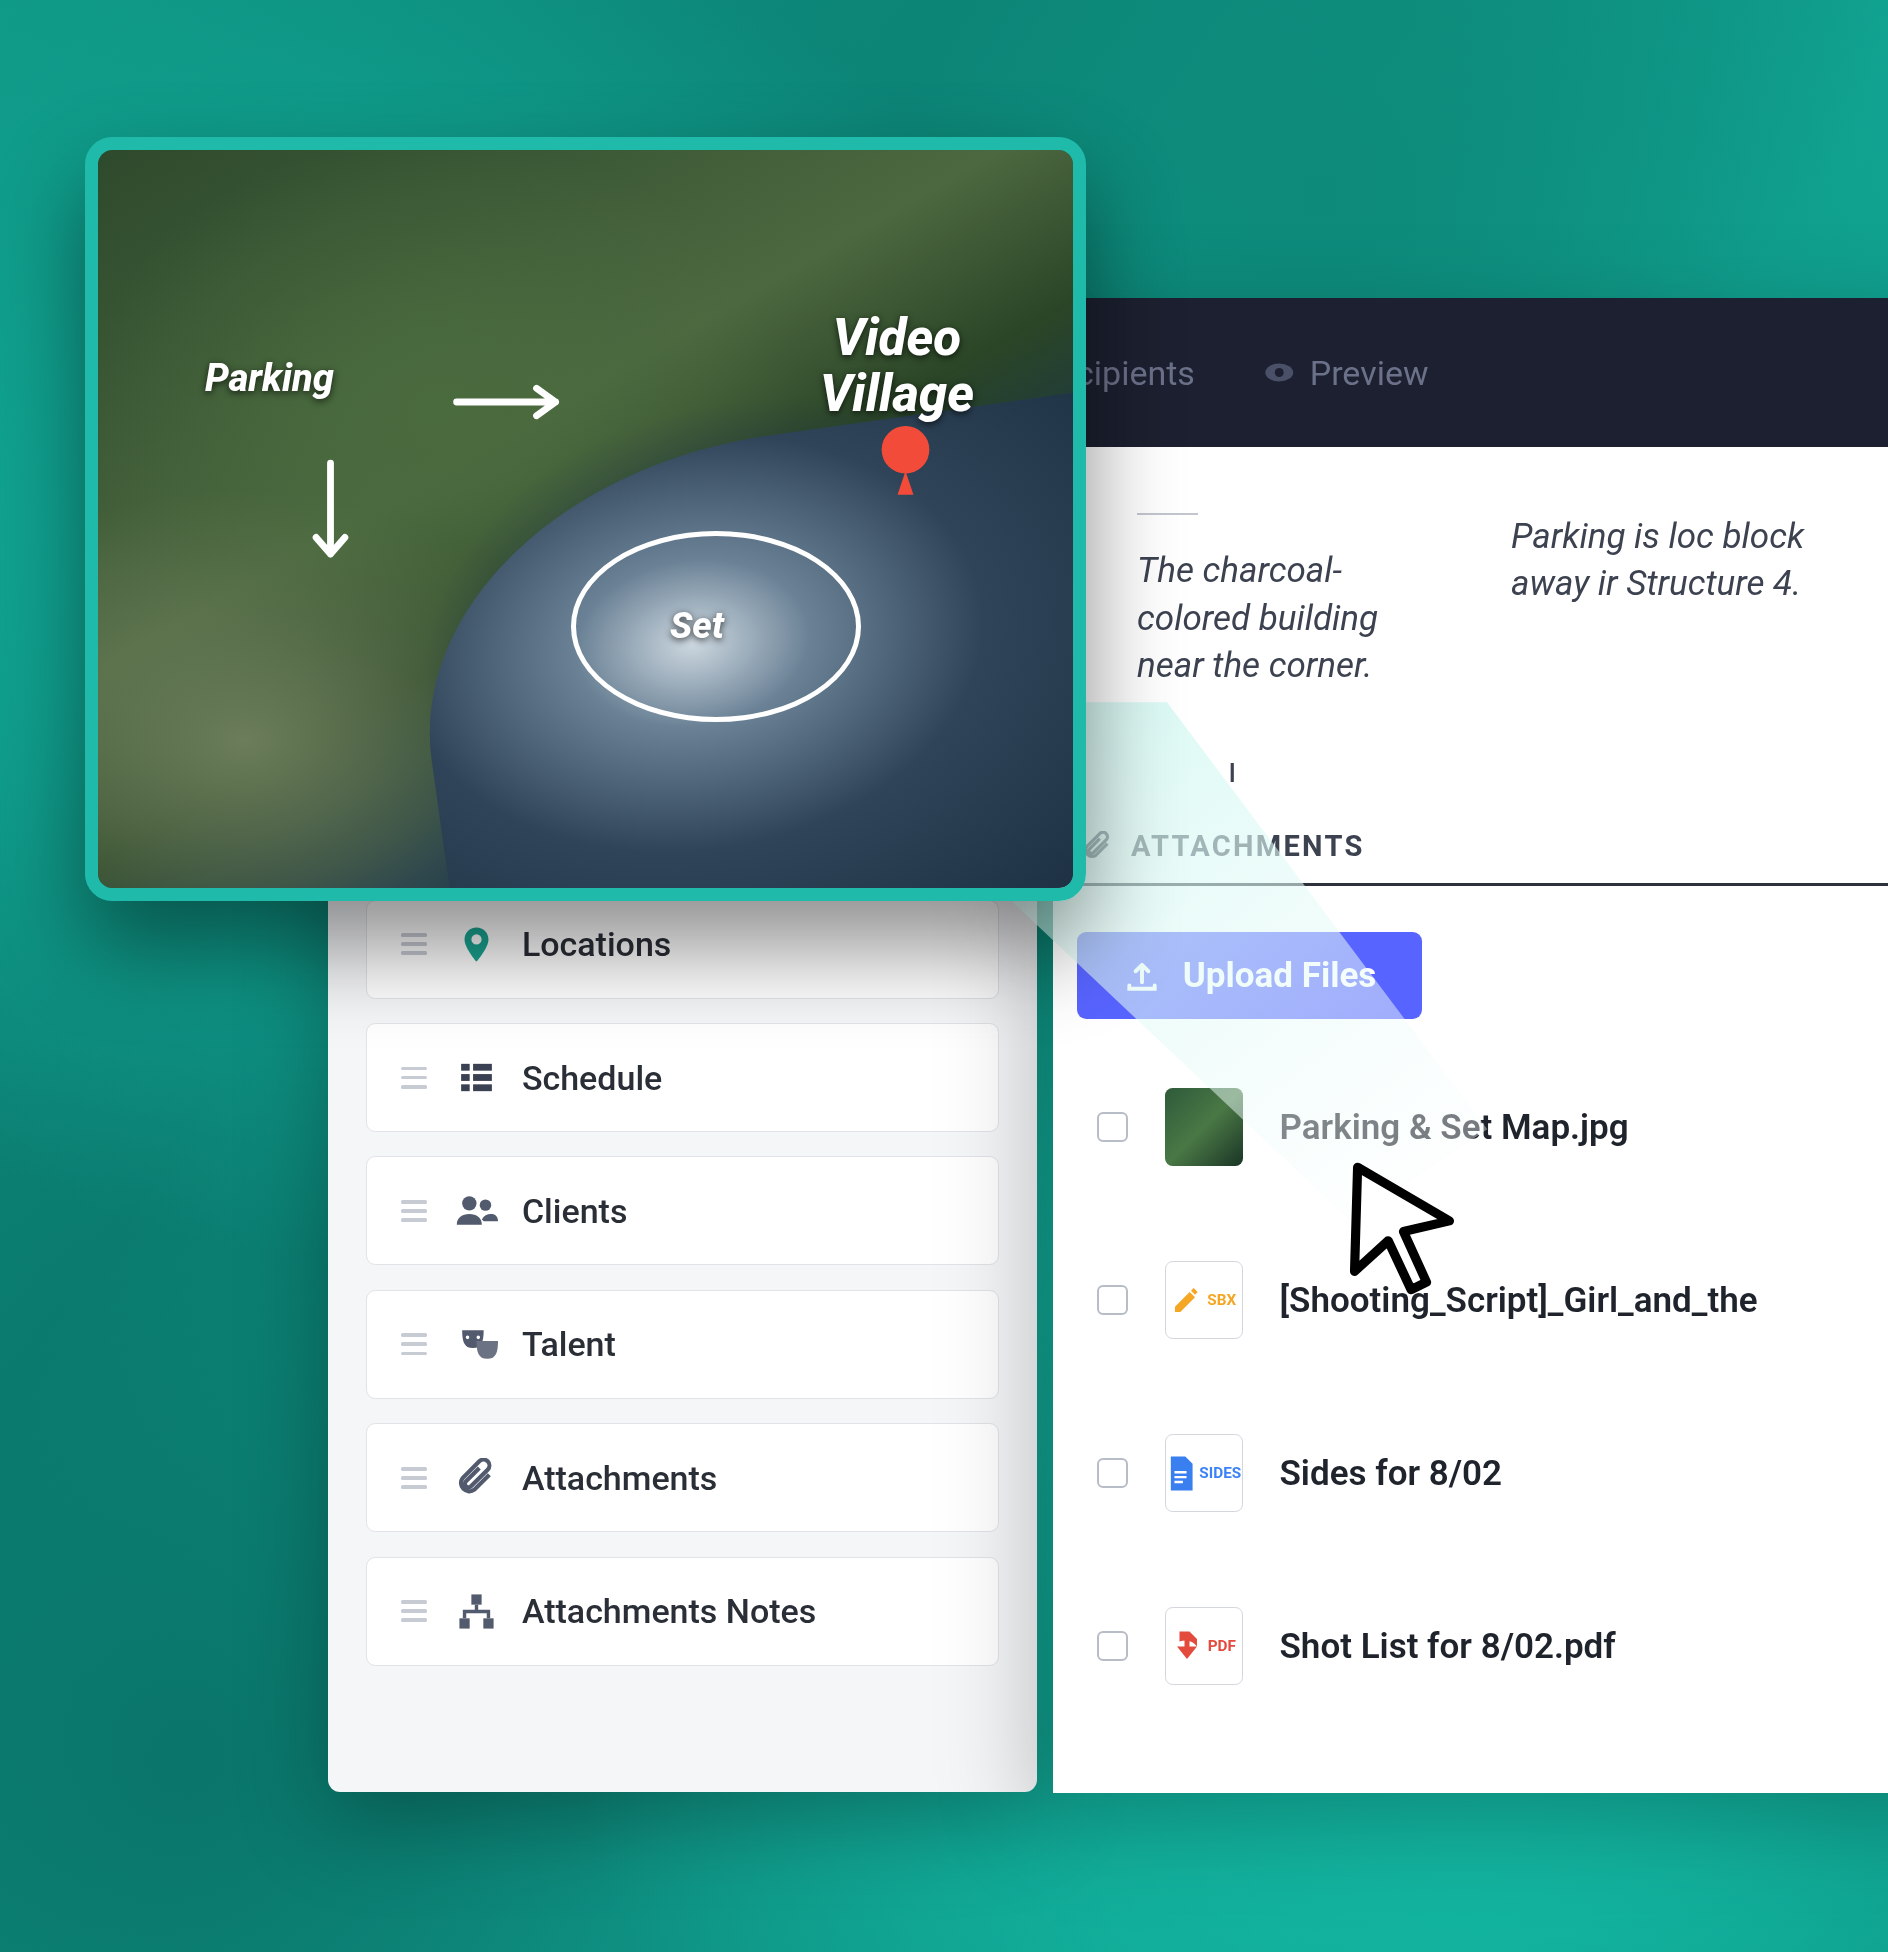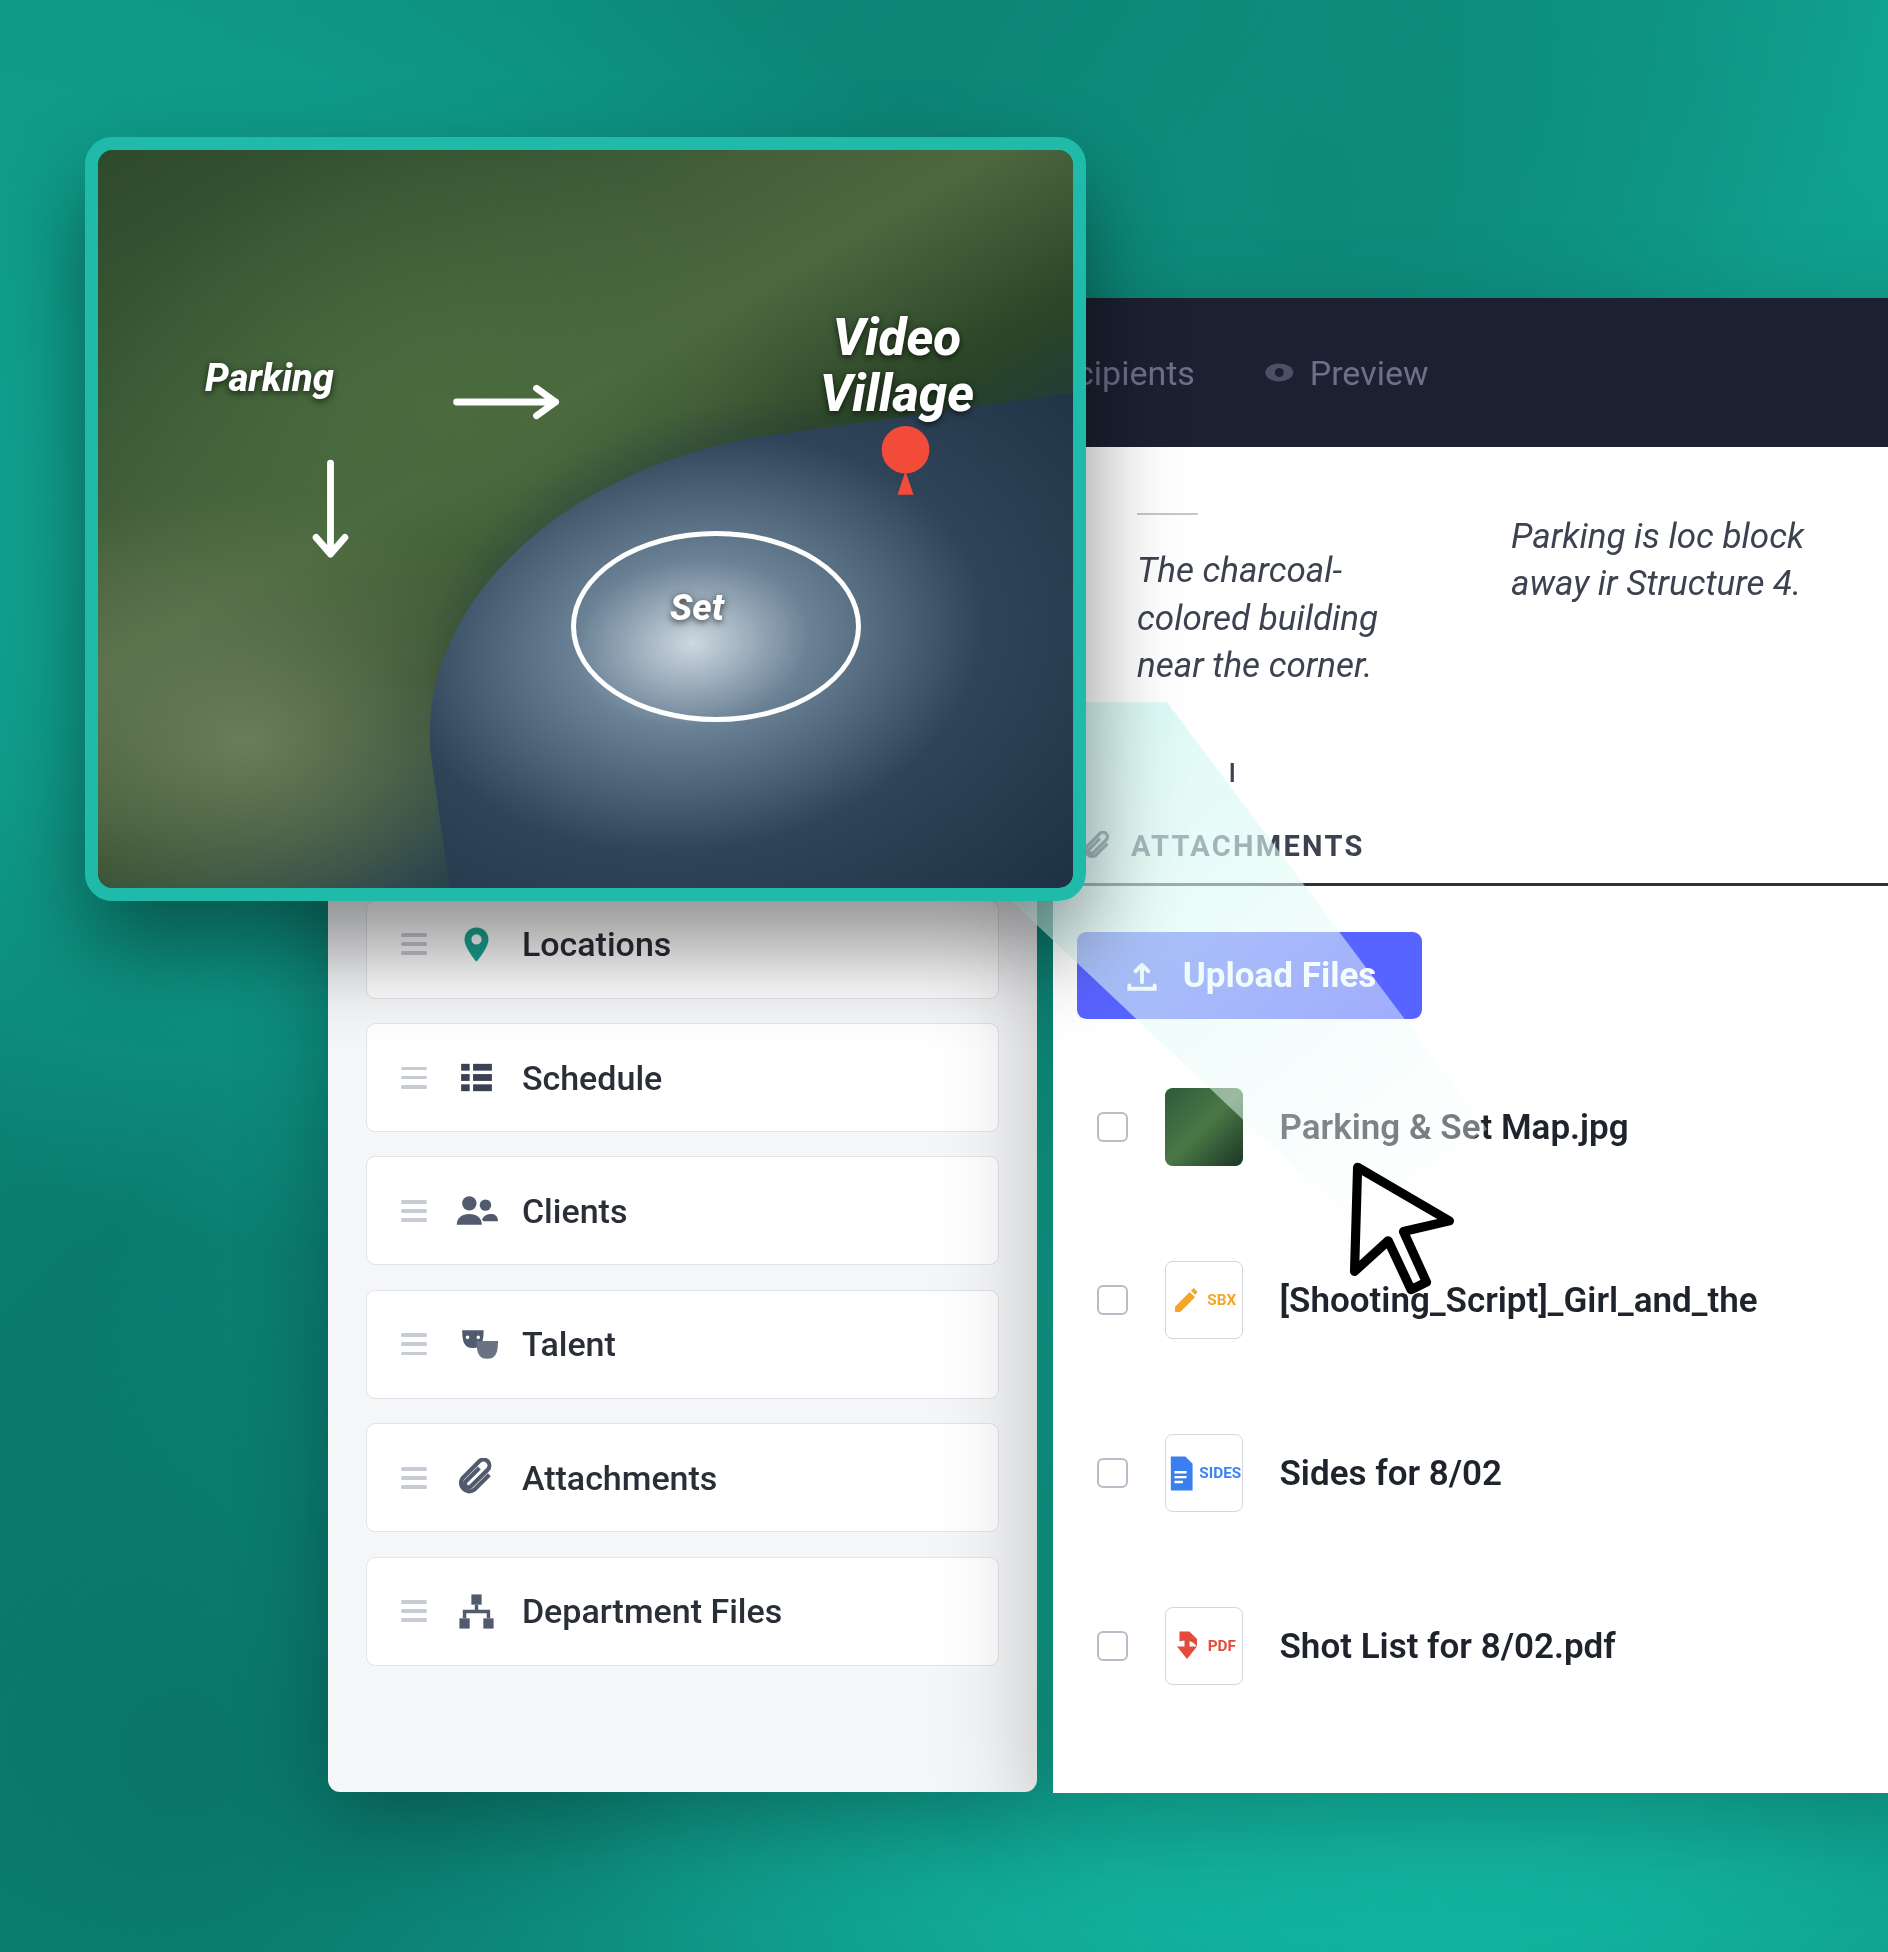--- a/index.html
+++ b/index.html
@@ -197,21 +197,21 @@
 }
 .map-label {
   position:absolute;
   color:#fff;
   font-weight:800;
   font-style:italic;
   text-shadow: 0 2.3px 7.6px rgba(0,0,0,0.7);
 }
 .lbl-parking { left: 107px; top: 206px; font-size: 38px; text-align: right; }
 .lbl-village { right: 99px; top: 160px; font-size: 51px; text-align:center; line-height:1.1; }
-.lbl-set { left: 572px; top: 436px; font-size: 37px; }
+.lbl-set { left: 572px; top: 454px; font-size: 37px; }
 .set-circle {
   position:absolute;
   left: 473px; top: 381px;
   width: 290px; height: 191px;
   border: 5.3px solid #fff;
   border-radius: 50%;
 }
 .pin {
   position:absolute;
   left: 781px; top: 275px;
@@ -332,21 +332,21 @@
         <span></span>
       </div>
     <div class="nav-icon">
       <svg viewBox="0 0 24 24" width="41" height="41">
           <rect x="9" y="2" width="6" height="6" fill="#525a6d"></rect>
           <rect x="2" y="16" width="6" height="6" fill="#525a6d"></rect>
           <rect x="16" y="16" width="6" height="6" fill="#525a6d"></rect>
           <path stroke="#525a6d" stroke-width="2" fill="none" d="M12 8v4M5 16v-4h14v4"></path>
         </svg>
     </div>
-    <span>Department Files</span>
+    <span>Attachments Notes</span>
   </div>
 
 </div>
 
 <div class="main-panel">
   <div class="tabs-bar">
     <div class="tab-item">
       <span>cipients</span>
     </div>
     <div class="tab-item">

